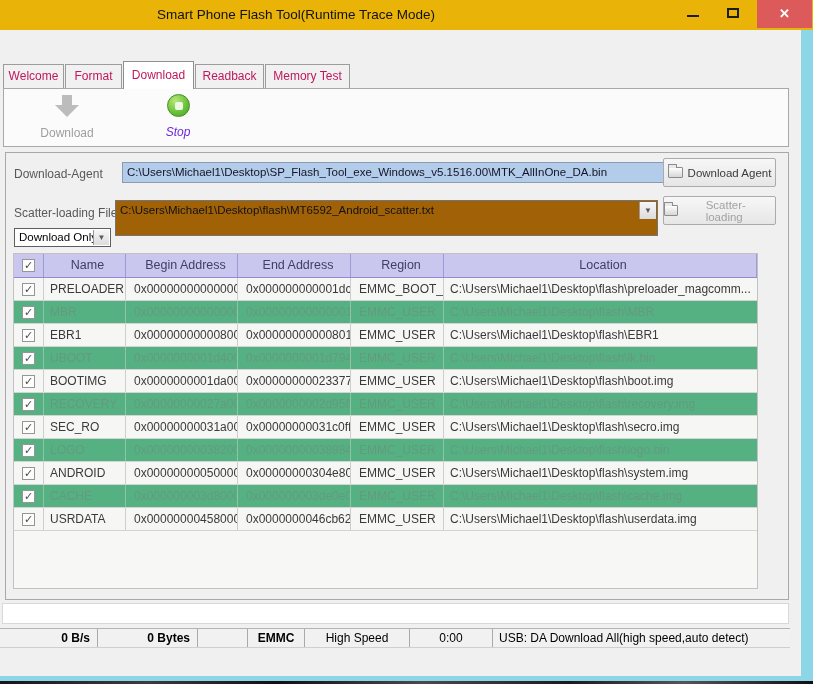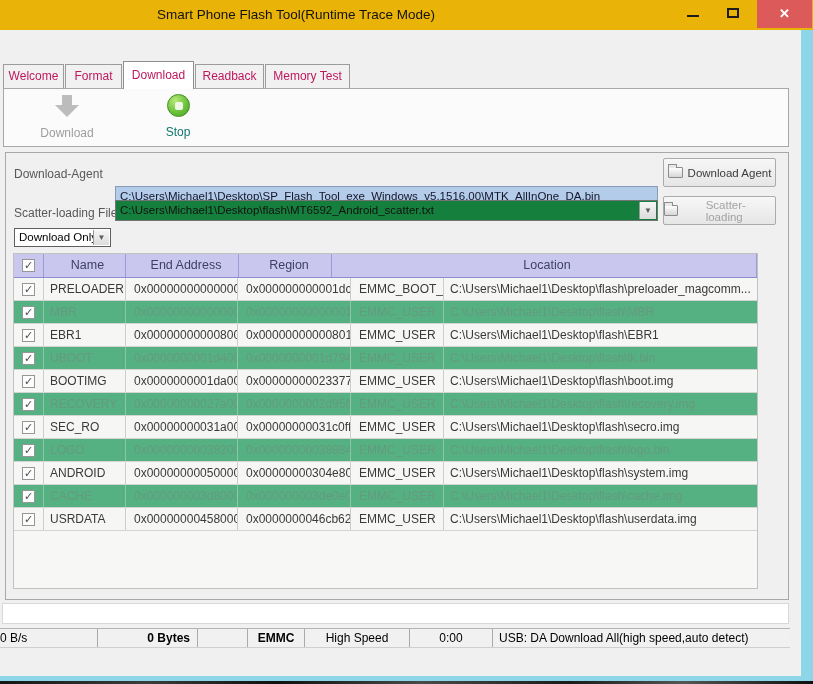--- a/index.html
+++ b/index.html
@@ -33,38 +33,38 @@
   .tab-download { left:123px; width:71px; }
   .tab-readback { left:195px; width:69px; }
   .tab-memory { left:265px; width:85px; }
   
   .toolbar { position:absolute; left:3px; top:88px; width:786px; height:59px; background:#fbfbfb; border:1px solid #a8a8a8; z-index:2; }
   .toolbtn { position:absolute; top:5px; width:76px; height:50px; text-align:center; }
   .toolbtn .lbl { display:block; margin-top:4px; font-size:12px; }
   .tb-download { left:25px; }
   .tb-download .lbl { color:#9e9e9e; }
   .tb-stop { left:136px; }
-  .tb-stop .lbl { color:#0f766e; }
+  .tb-stop .lbl { color:#6d28d9;font-style:italic; }
   .dl-arrow { position:relative; display:inline-block; width:24px; height:24px; }
   .dl-arrow .shaft { position:absolute; left:7px; top:1px; width:10px; height:10px; background:#bcbcbc; }
   .dl-arrow .head { position:absolute; left:0; top:11px; width:0; height:0;
     border-left:12px solid transparent; border-right:12px solid transparent; border-top:12px solid #bcbcbc; }
   .stop-circle { position:relative; display:inline-block; width:23px; height:23px; border-radius:50%;
     background:radial-gradient(circle at 35% 28%, #b8e87a 0%, #6cc23c 55%, #47a224 100%);
     border:1px solid #3f8f1f; }
   .stop-circle .sq { position:absolute; left:7px; top:7px; width:8px; height:8px; background:#eef7e4; border-radius:2px; }
   
   .group-panel { position:absolute; left:5px; top:152px; width:784px; height:448px; border:1px solid #a8a8a8; background:#f0f0f0; }
   .form-label { position:absolute; font-size:12px; color:#585858; }
   .lbl-da { left:14px; top:167px; }
   .lbl-sf { left:14px; top:206px; }
-  .field { position:absolute; left:115px; width:543px; height:21px; font-size:11.5px; line-height:19px;
-    padding:0 4px; white-space:nowrap; overflow:hidden;margin-top:24px; }
+  .field { position:absolute; left:122px; width:543px; height:21px; font-size:11.5px; line-height:19px;
+    padding:0 4px; white-space:nowrap; overflow:hidden; }
   .field-da { top:162px; background:#b2cce9; border:1px solid #8a9cb4; color:#14142a; }
-  .combo { position:absolute; left:115px; top:200px; width:543px; height:21px; background:#15803d; border:1px solid #747474;
+  .combo { position:absolute; left:115px; top:200px; width:543px; height:36px; background:#a16207; border:1px solid #747474;
     font-size:11.5px; line-height:19px; padding:0 22px 0 4px; color:#111; white-space:nowrap; overflow:hidden; }
   .combo-arrow { position:absolute; right:1px; top:1px; width:17px; height:17px;
     background:linear-gradient(#f6f6f6,#dcdcdc); border-left:1px solid #9a9a9a; text-align:center;
     font-size:8px; line-height:17px; color:#5a5a5a; }
   .mode-combo { position:absolute; left:14px; top:228px; width:97px; height:19px; background:#fff; border:1px solid #5e5e5e;
     font-size:11.5px; line-height:17px; padding:0 20px 0 4px; color:#000; white-space:nowrap; }
   .mode-combo .combo-arrow { width:16px; height:15px; line-height:15px; }
   .side-btn { position:absolute; left:663px; width:113px; height:29px; background:linear-gradient(#f7f7f7,#e6e6e6);
     border:1px solid #ababab; border-radius:2px; font-size:11.5px; display:flex; align-items:center; justify-content:center; gap:5px; }
   .btn-da { top:158px; color:#3c3c3c; }
@@ -87,21 +87,21 @@
   .c-end { width:113px; padding-left:8px; }
   .c-region { width:93px; padding-left:8px; }
   .c-loc { flex:1; padding-left:6px; border-right:none; }
   .checkbox { width:13px; height:13px; background:#fdfdfd; border:1px solid #969696;
     font-size:11px; line-height:11px; text-align:center; color:#4c4c4c; }
   
   .progress { position:absolute; left:2px; top:603px; width:787px; height:21px; background:#ffffff; border:1px solid #d8d8d8; }
   .statusbar { position:absolute; left:0; top:628px; width:790px; height:20px; display:flex;
     background:#f1f1f1; border-top:1px solid #b4b4b4; border-bottom:1px solid #cfcfcf; font-size:12px; color:#000; }
   .scell { border-right:1px solid #aaa; line-height:18px; white-space:nowrap; overflow:hidden; }
-  .s-speed { width:98px; text-align:left; padding-right:7px; }
+  .s-speed { width:98px; text-align:right; padding-right:7px;font-weight:bold; }
   .s-bytes { width:100px; text-align:right; padding-right:7px;font-weight:bold; }
   .s-gap { width:50px; }
   .s-emmc { width:57px; text-align:center; font-weight:bold; }
   .s-hispeed { width:105px; text-align:center; }
   .s-time { width:83px; text-align:center; }
   .s-usb { flex:1; padding-left:6px; border-right:none; }
 </style>
 </head>
 <body>
 
@@ -162,20 +162,21 @@
     <span>Download Only</span>
     <span class="combo-arrow">▼</span>
   </div>
 
   <div class="ptable">
     <div class="thead">
       <div class="hcell c-check">
           <span class="checkbox">✓</span>
         </div>
       <div class="hcell c-name">Name</div>
+      <div class="hcell c-begin">Begin Address</div>
       <div class="hcell c-end">End Address</div>
       <div class="hcell c-region">Region</div>
       <div class="hcell c-loc">Location</div>
     </div>
     <div>
         <div class="trow">
       <div class="cell c-check">
             <span class="checkbox">✓</span>
           </div>
       <div class="cell c-name">PRELOADER</div>

